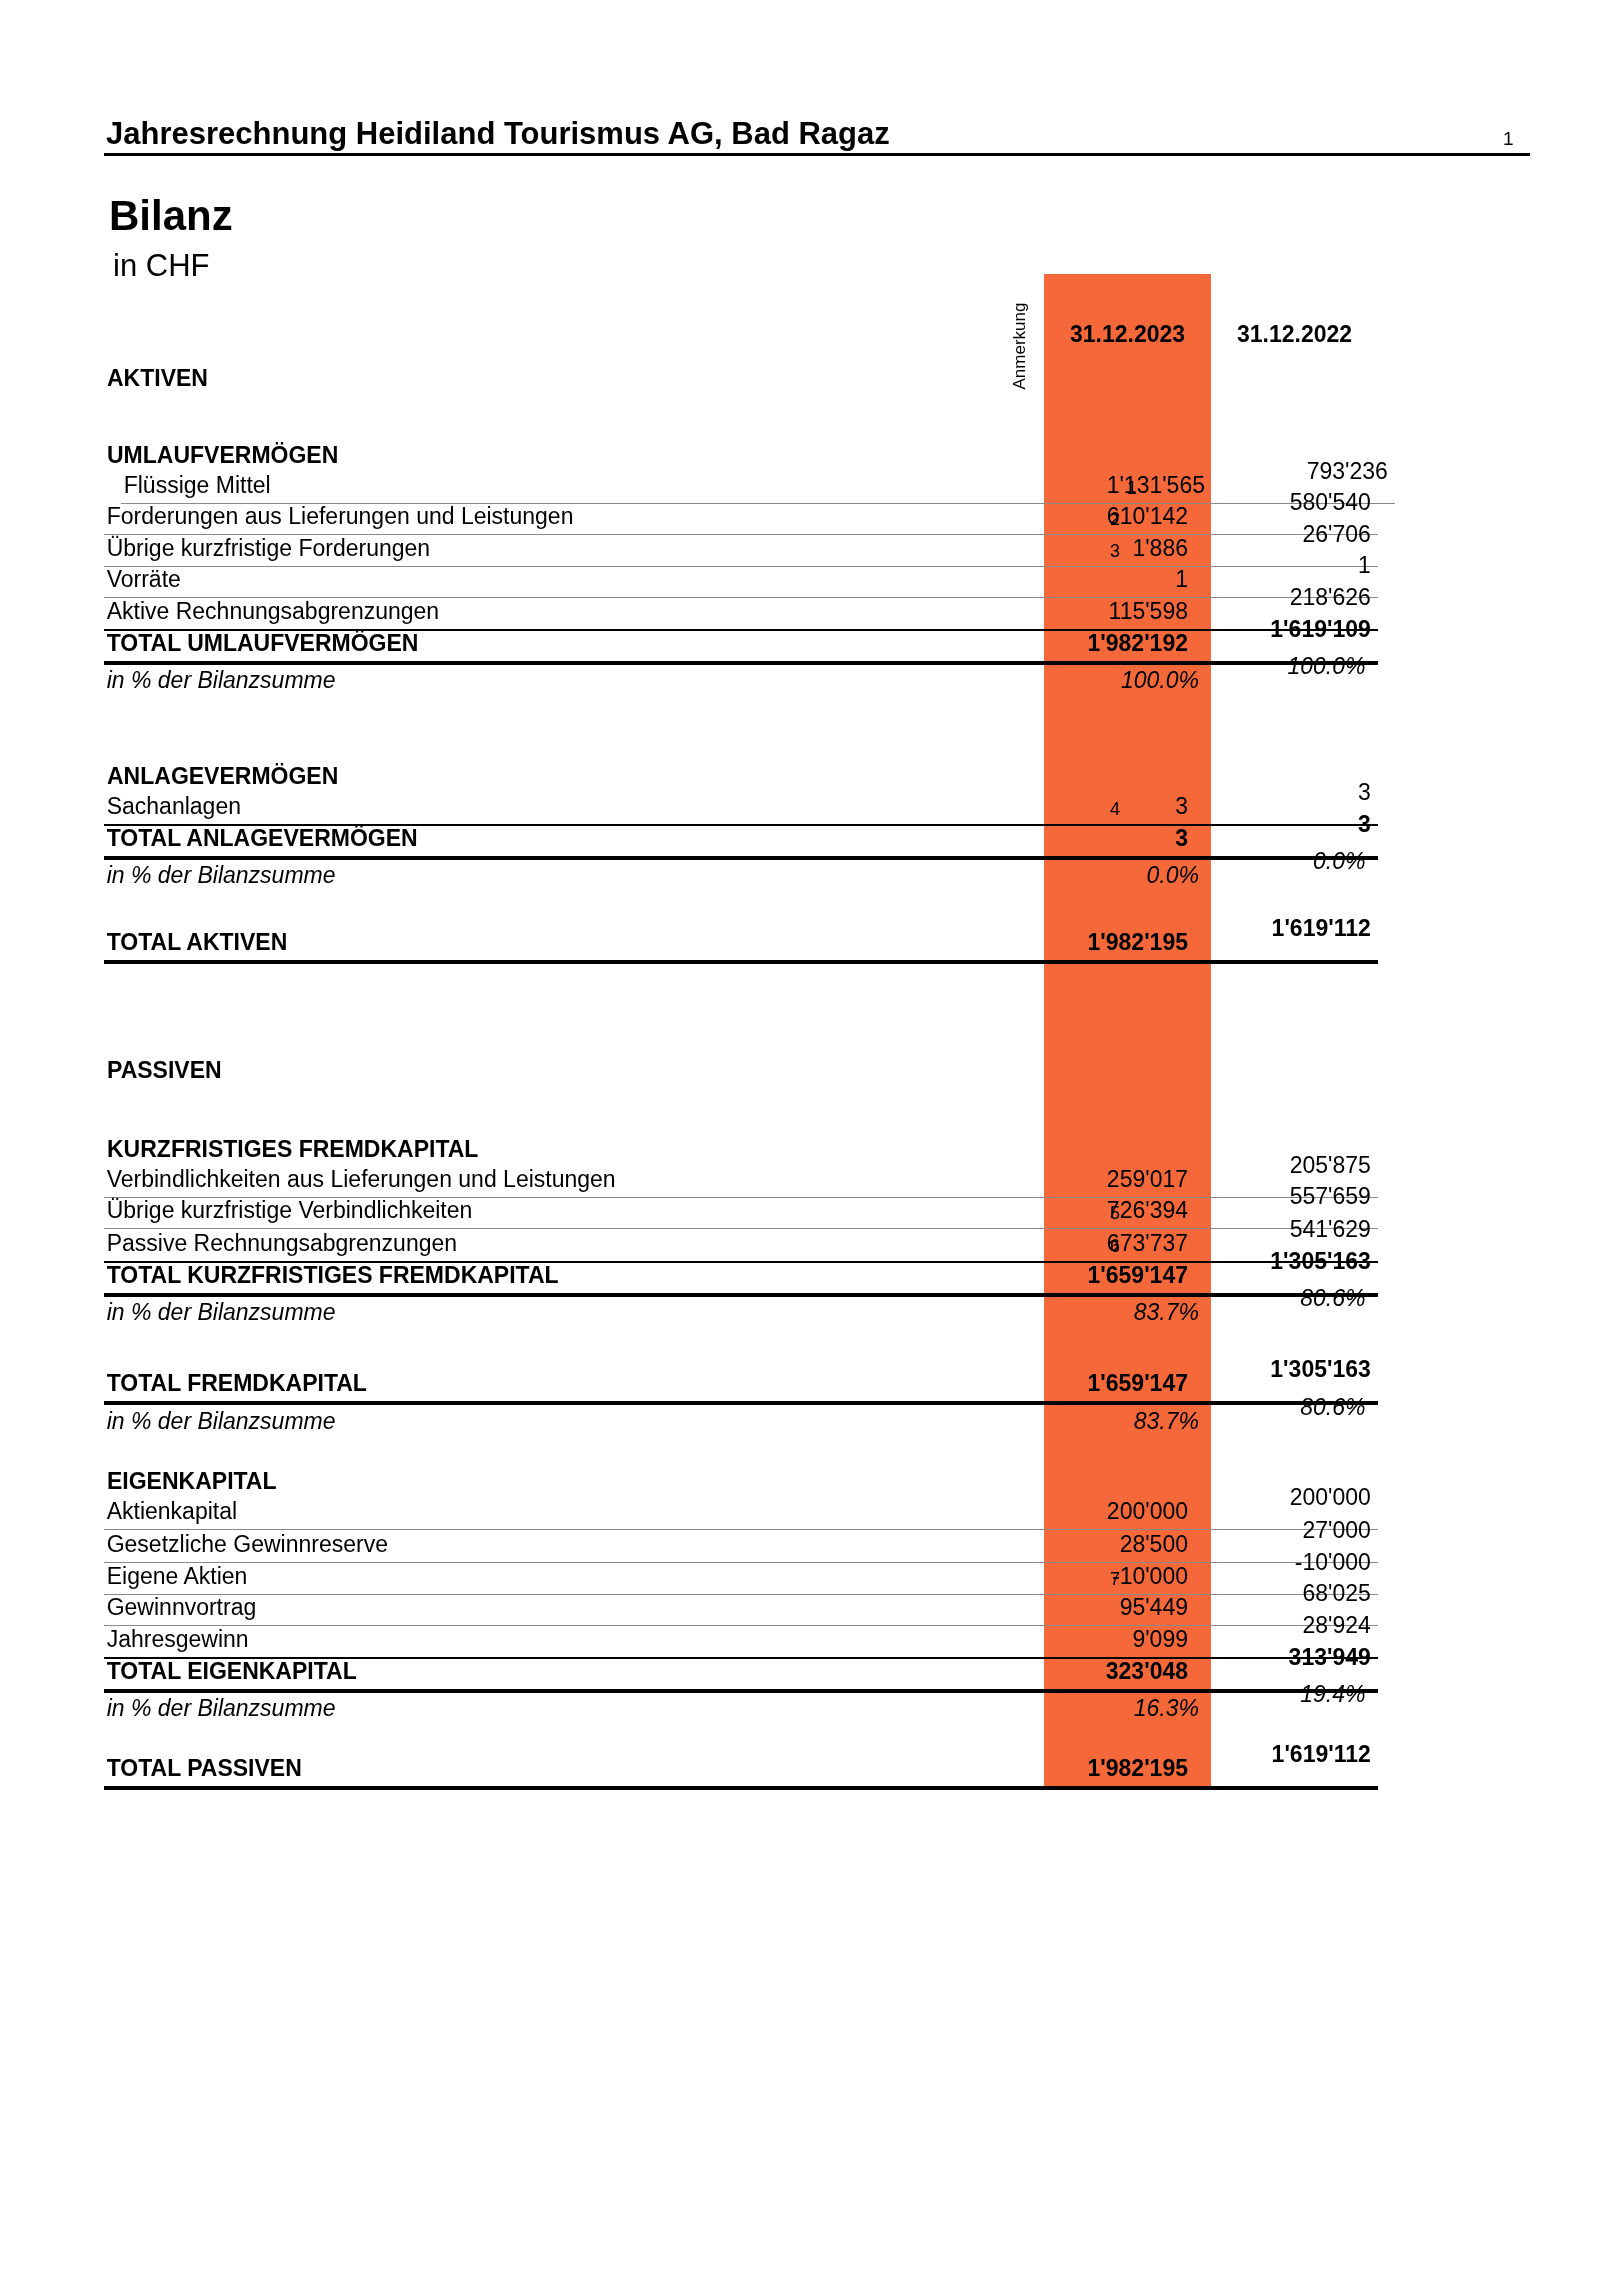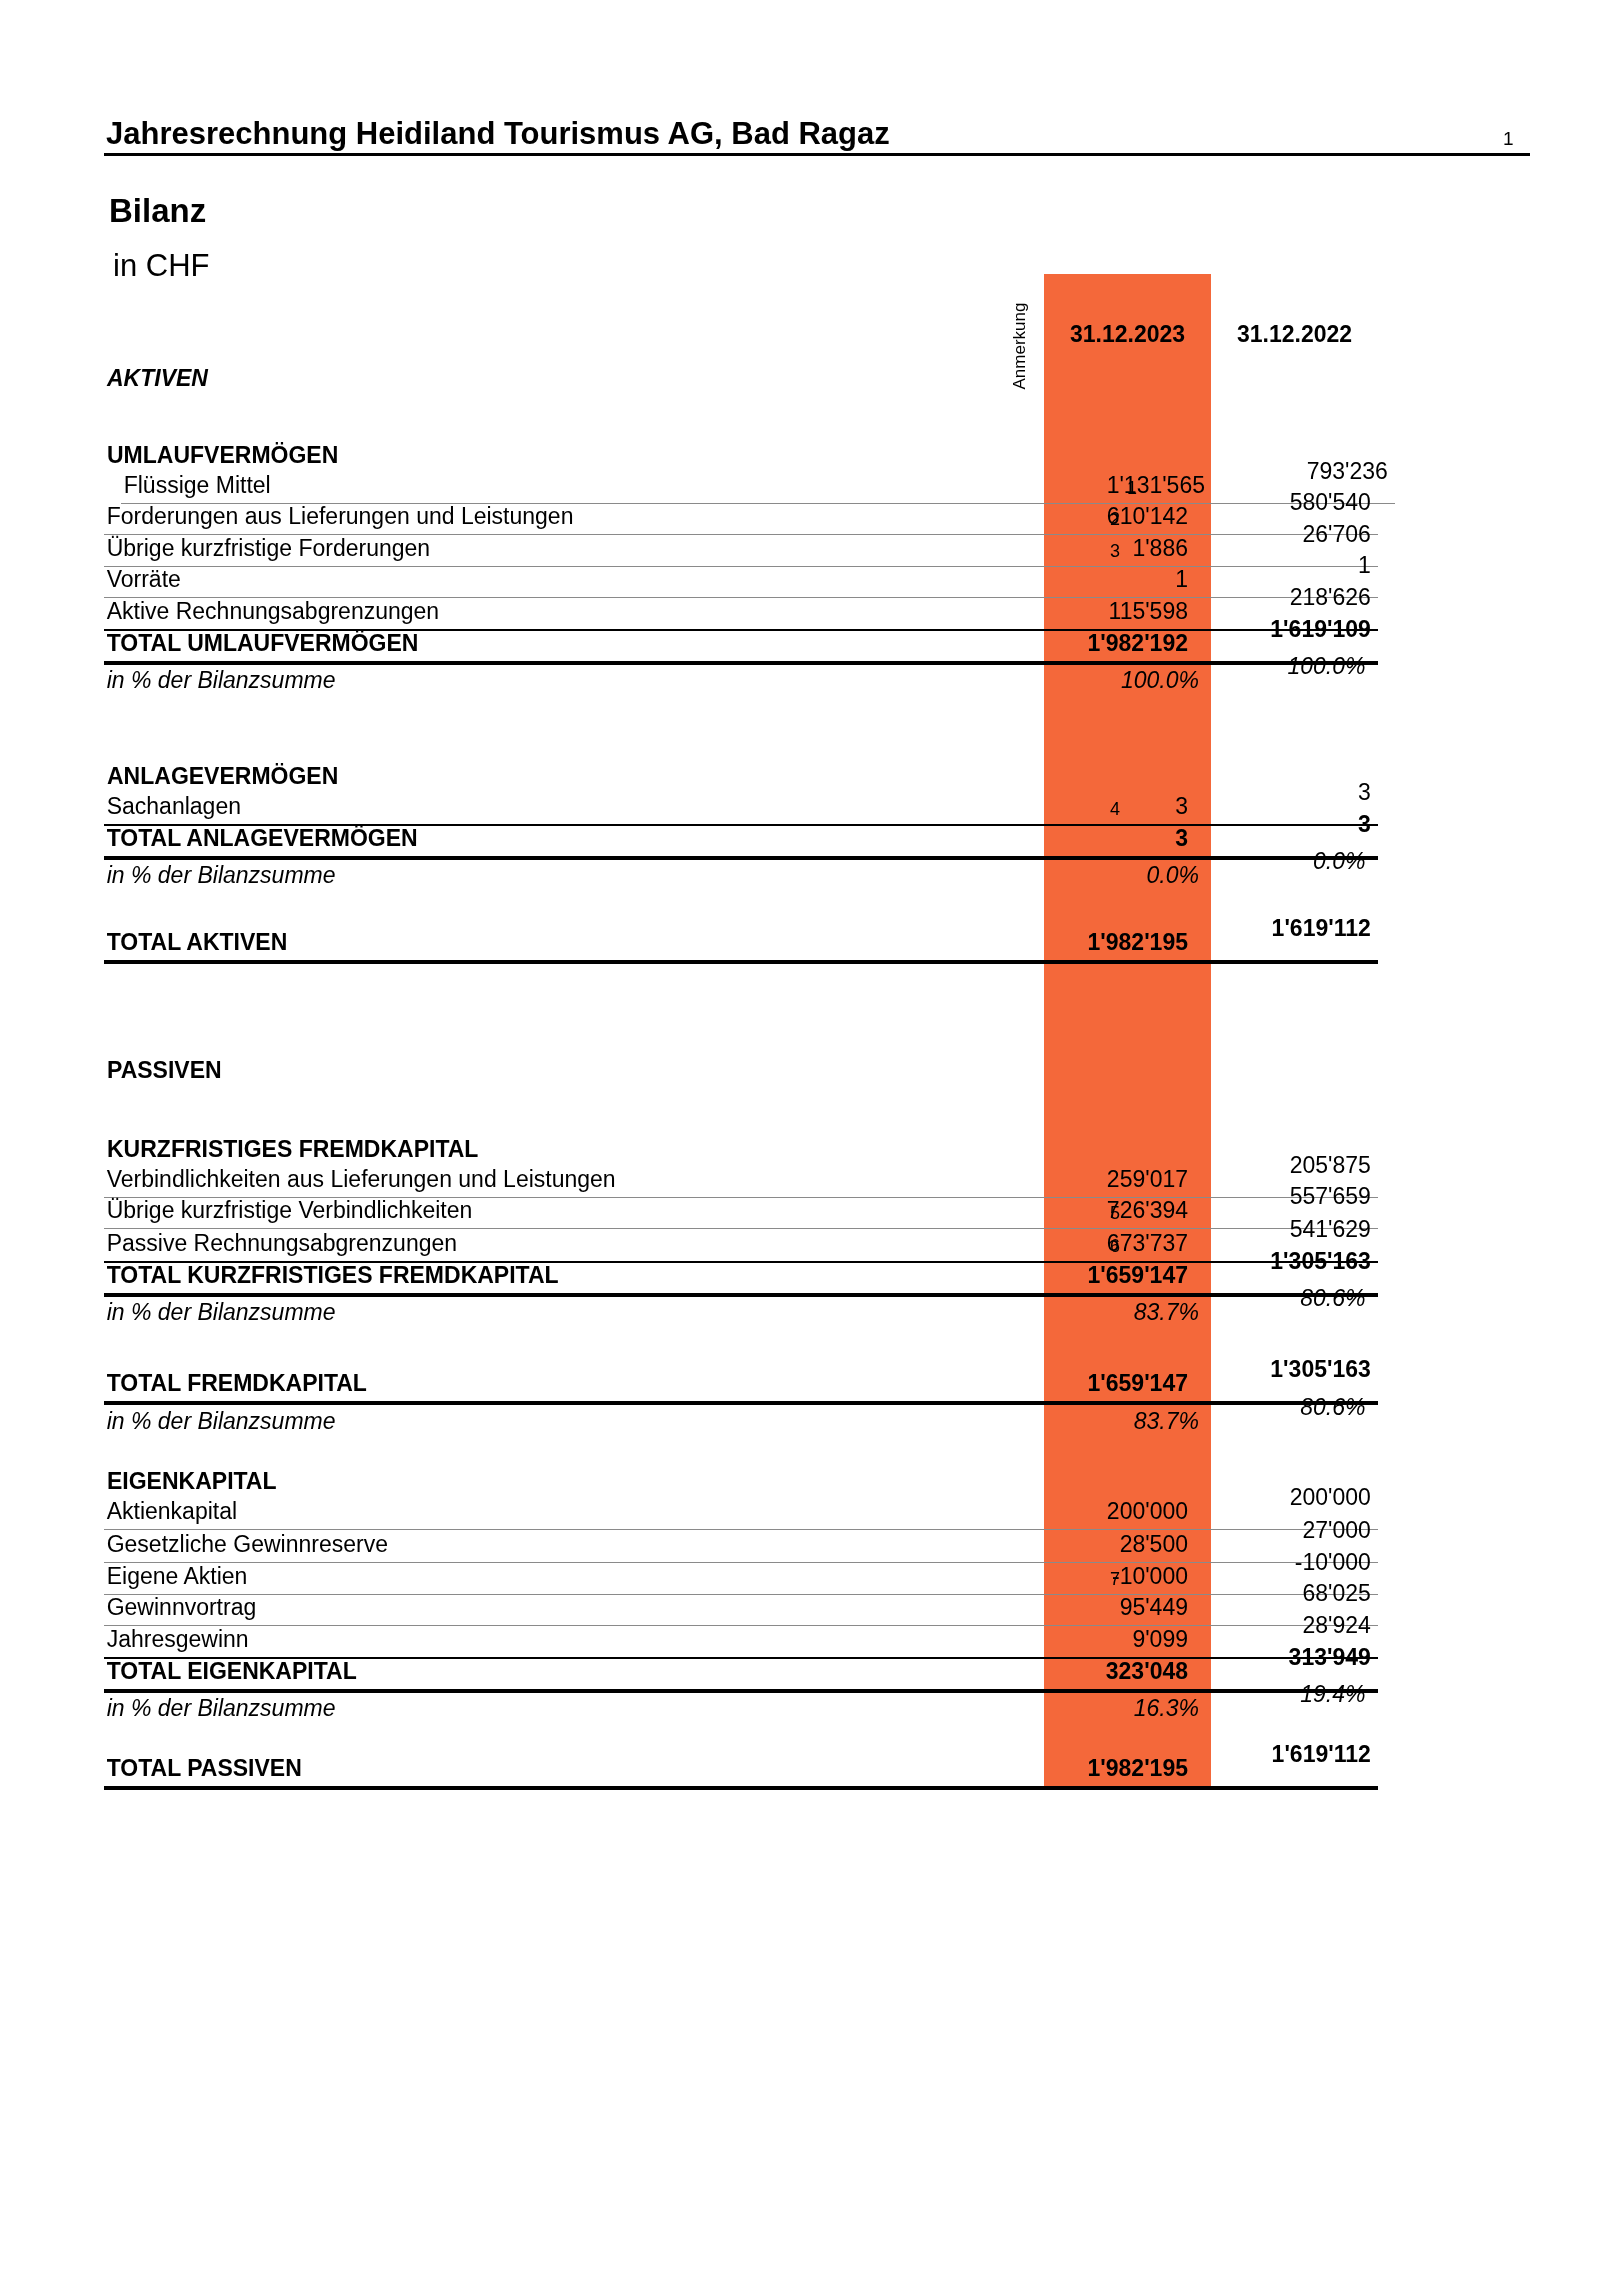--- a/index.html
+++ b/index.html
@@ -2,21 +2,21 @@
 <html style="font-size:14.3px"><head>
 <meta charset="utf-8">
 <style>
   html, body { margin: 0; padding: 0; background: #ffffff; }
   body { width: 1621px; height: 2293px; position: relative; overflow: hidden;
          font-family: "Liberation Sans", sans-serif; color: #000; }
   .abs { position: absolute; }
   #doc-header-title { left: 106px; top: 116px; font-size: 31px; font-weight: bold; white-space: nowrap; }
   #doc-header-rule { left: 104px; top: 153px; width: 1426px; height: 2.7px; background: #000; }
   #page-number { left: 1503px; top: 128px; font-size: 19px; }
-  #page-title { left: 109px; top: 192px; font-size: 33px; font-weight: bold; text-align: center; }
+  #page-title { left: 109px; top: 192px; font-size: 42px; font-weight: bold; text-align: center; }
   #unit-label { left: 113px; top: 248px; font-size: 31px; }
 
   #highlight-col { left: 1044px; top: 274px; width: 167px; height: 1516px; background: #F4683A; }
 
   .anm-head { left: 1006px; top: 296px; width: 27px; height: 99px; }
   .anm-head span { position: absolute; left: 50%; top: 50%; transform: translate(-50%,-50%) rotate(-90deg);
                    font-size: 17px; white-space: nowrap; }
   .col-date { top: 321px; font-size: 23px; font-weight: bold; text-align: center; width: 167px; }
   #date-2023 { left: 1044px; }
   #date-2022 { left: 1211px; }
@@ -45,21 +45,21 @@
 <div id="unit-label" class="abs">in CHF</div>
 
 <div id="highlight-col" class="abs" style="background: rgb(244, 104, 58);"></div>
 
 <div class="abs anm-head">
     <span>Anmerkung</span>
   </div>
 <div id="date-2023" class="abs col-date">31.12.2023</div>
 <div id="date-2022" class="abs col-date">31.12.2022</div>
 
-<div class="section" style="top:365px;font-style:italic;">AKTIVEN</div>
+<div class="section" style="top:365px;">AKTIVEN</div>
 <div class="section" style="top:442px;">UMLAUFVERMÖGEN</div>
 
 <div class="row item" style="top:472px;margin-left:17px;">
   <span class="lbl">Flüssige Mittel</span>
   <span class="note">1</span>
   <span class="v1">1'131'565</span>
   <span class="v2">793'236</span>
 </div>
 <div class="row item" style="top:503px;">
   <span class="lbl">Forderungen aus Lieferungen und Leistungen</span>

